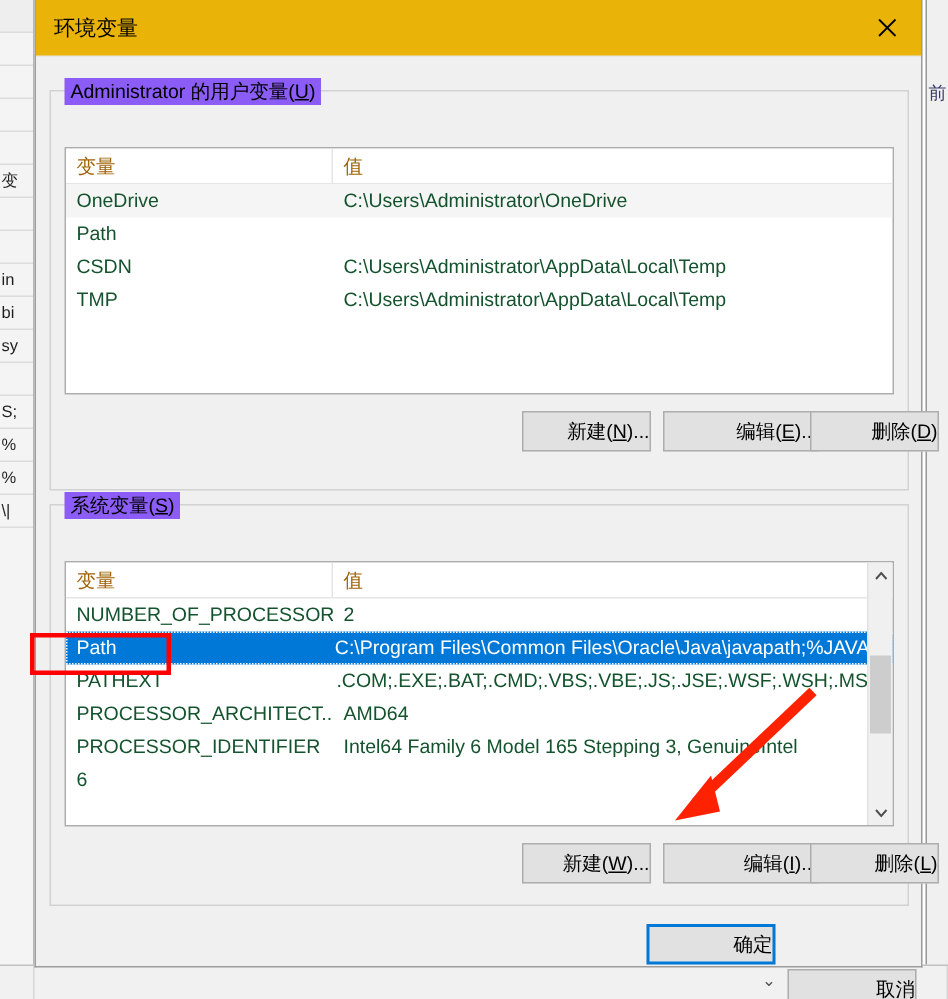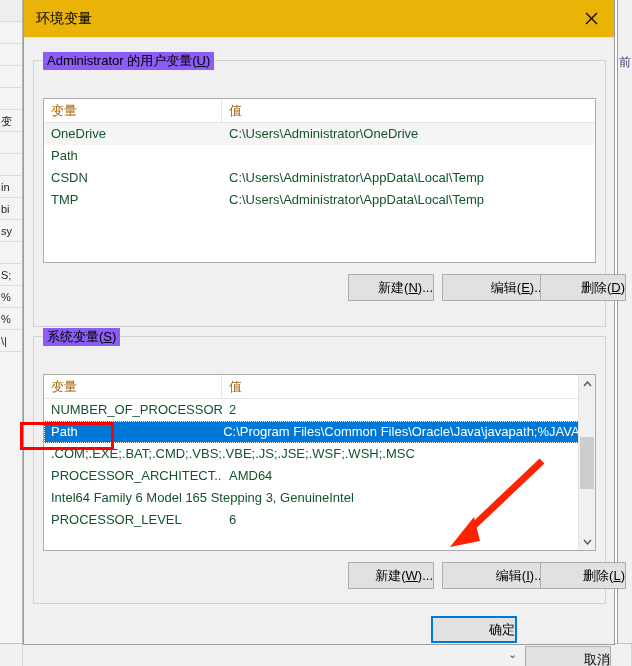--- a/index.html
+++ b/index.html
@@ -389,31 +389,32 @@
         <div class="lv-rows">
           <div class="lv-row">
             <div class="lv-td c1">NUMBER_OF_PROCESSORS</div>
             <div class="lv-td c2">2</div>
           </div>
           <div class="lv-row selected focused">
             <div class="lv-td c1">Path</div>
             <div class="lv-td c2">C:\Program Files\Common Files\Oracle\Java\javapath;%JAVA...</div>
           </div>
           <div class="lv-row">
+            <div class="lv-td c1">PATHEXT</div>
             <div class="lv-td c2">.COM;.EXE;.BAT;.CMD;.VBS;.VBE;.JS;.JSE;.WSF;.WSH;.MSC</div>
           </div>
           <div class="lv-row">
             <div class="lv-td c1">PROCESSOR_ARCHITECT...</div>
             <div class="lv-td c2">AMD64</div>
           </div>
           <div class="lv-row">
+            <div class="lv-td c1">PROCESSOR_IDENTIFIER</div>
             <div class="lv-td c2">Intel64 Family 6 Model 165 Stepping 3, GenuineIntel</div>
           </div>
           <div class="lv-row">
-            <div class="lv-td c1">PROCESSOR_LEVEL</div>
             <div class="lv-td c2">6</div>
           </div>
         </div>
 
         <div class="vscroll">
           <div class="sb-arrow up">
             <svg width="9" height="6" viewBox="0 0 9 6" aria-hidden="true">
               <polyline points="1,5 4.5,1 8,5" fill="none" stroke="#505050" stroke-width="1.3"></polyline>
             </svg>
           </div>

